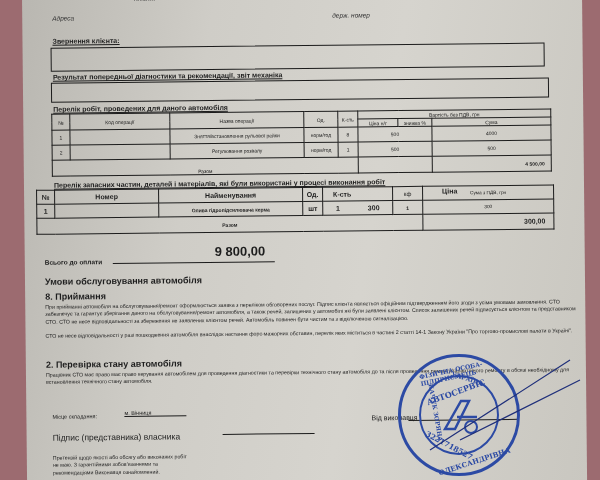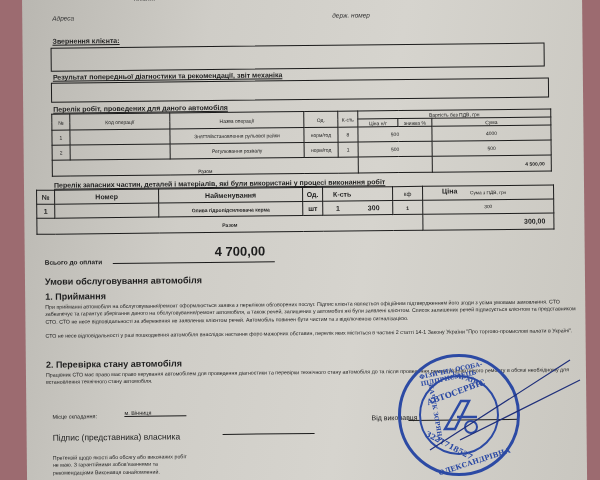--- a/index.html
+++ b/index.html
@@ -122,24 +122,24 @@
       <td colspan="6" style="font-size:5px;height:16px;">Разом</td>
       <td colspan="2" class="big" style="text-align:right;padding-right:8px;">300,00</td>
     </tr>
   </tbody>
     </table>
 
   <div class="abs" style="left:418px;top:196px;font-size:7px;font-weight:bold;">Ціна</div>
 
   <div class="abs" style="left:20px;top:263px;font-size:6.5px;font-weight:bold;">Всього до оплати</div>
   <div class="abs" style="left:88px;top:268px;width:162px;border-bottom:1.6px solid #1c1c1c;"></div>
-  <div class="abs" style="left:190px;top:250px;font-size:13px;font-weight:bold;">4 700,00</div>
+  <div class="abs" style="left:190px;top:250px;font-size:13px;font-weight:bold;">9 800,00</div>
 
   <div class="abs sec" style="left:20px;top:281px;">Умови обслуговування автомобіля</div>
-  <div class="abs sec" style="left:20px;top:296px;">1. Приймання</div>
+  <div class="abs sec" style="left:20px;top:296px;">8. Приймання</div>
   <div class="abs para" style="left:20px;top:308px;width:540px;">При прийманні автомобіля на обслуговування/ремонт оформлюється заявка з переліком обговорених послуг. Підпис клієнта являється офіційним підтвердженням його згоди з усіма умовами замовлення. СТО забезпечує та гарантує зберігання даного на обслуговування/ремонт автомобіля, а також речей, залишених у автомобілі які були заявлені клієнтом. Список залишених речей підписується клієнтом та представником СТО. СТО не несе відповідальності за збереження не заявлених клієнтом речей. Автомобіль повинен бути чистим та з відключеною сигналізацією.</div>
   <div class="abs para" style="left:20px;top:337px;width:540px;">СТО не несе відповідальності у разі пошкодження автомобіля внаслідок настання форс-мажорних обставин, перелік яких міститься в частині 2 статті 14-1 Закону України "Про торгово-промислові палати в Україні".</div>
 
   <div class="abs sec" style="left:20px;top:364px;">2. Перевірка стану автомобіля</div>
   <div class="abs para" style="left:20px;top:376px;width:545px;">Працівник СТО має право має право керування автомобілем для проведення діагностики та перевірки технічного стану автомобіля до та після проведення ремонту/гарантійного ремонту в обсязі необхідному для встановлення технічного стану автомобіля.</div>
 
   <div class="abs small" style="left:26px;top:418px;">Місце складання:</div>
   <div class="abs small" style="left:98px;top:415px;width:62px;border-bottom:1.4px solid #1c1c1c;">м. Вінниця</div>
 
   <div class="abs" style="left:26px;top:437px;font-size:8.5px;">Підпис (представника) власника</div>

